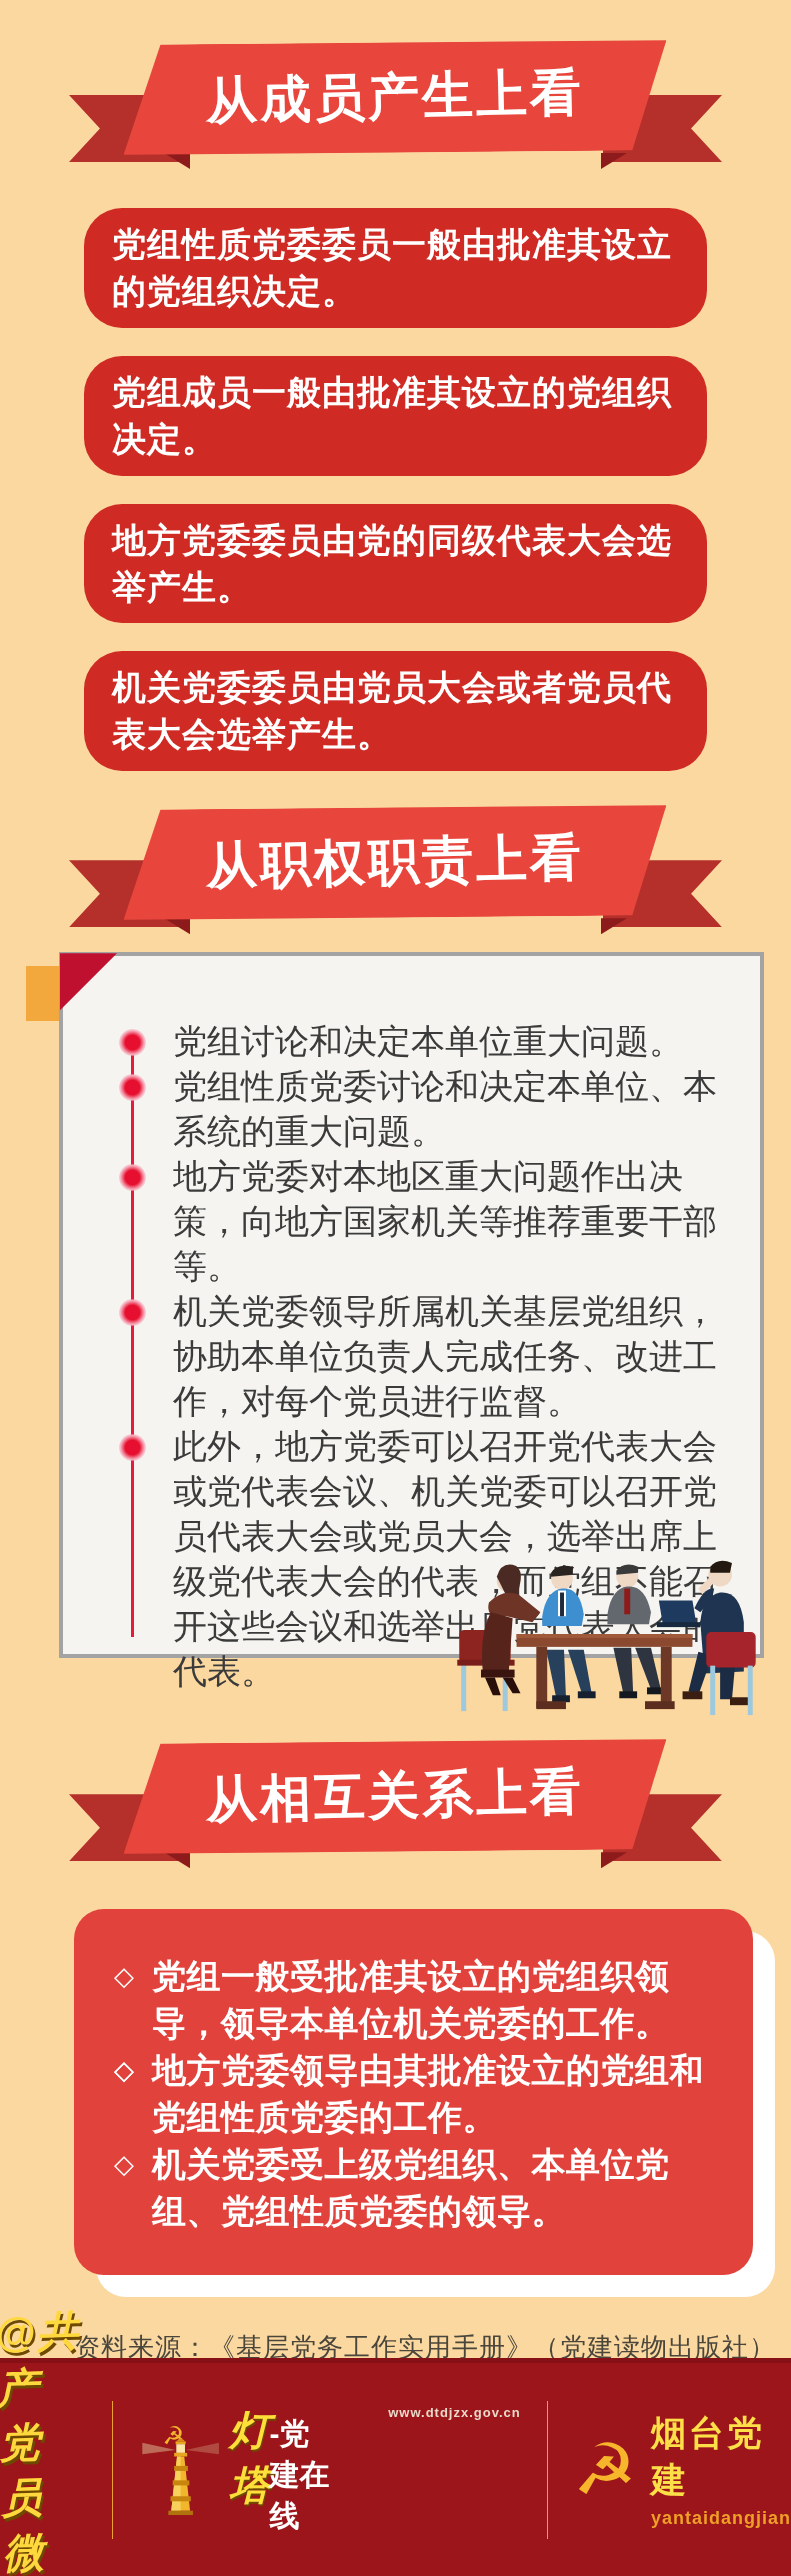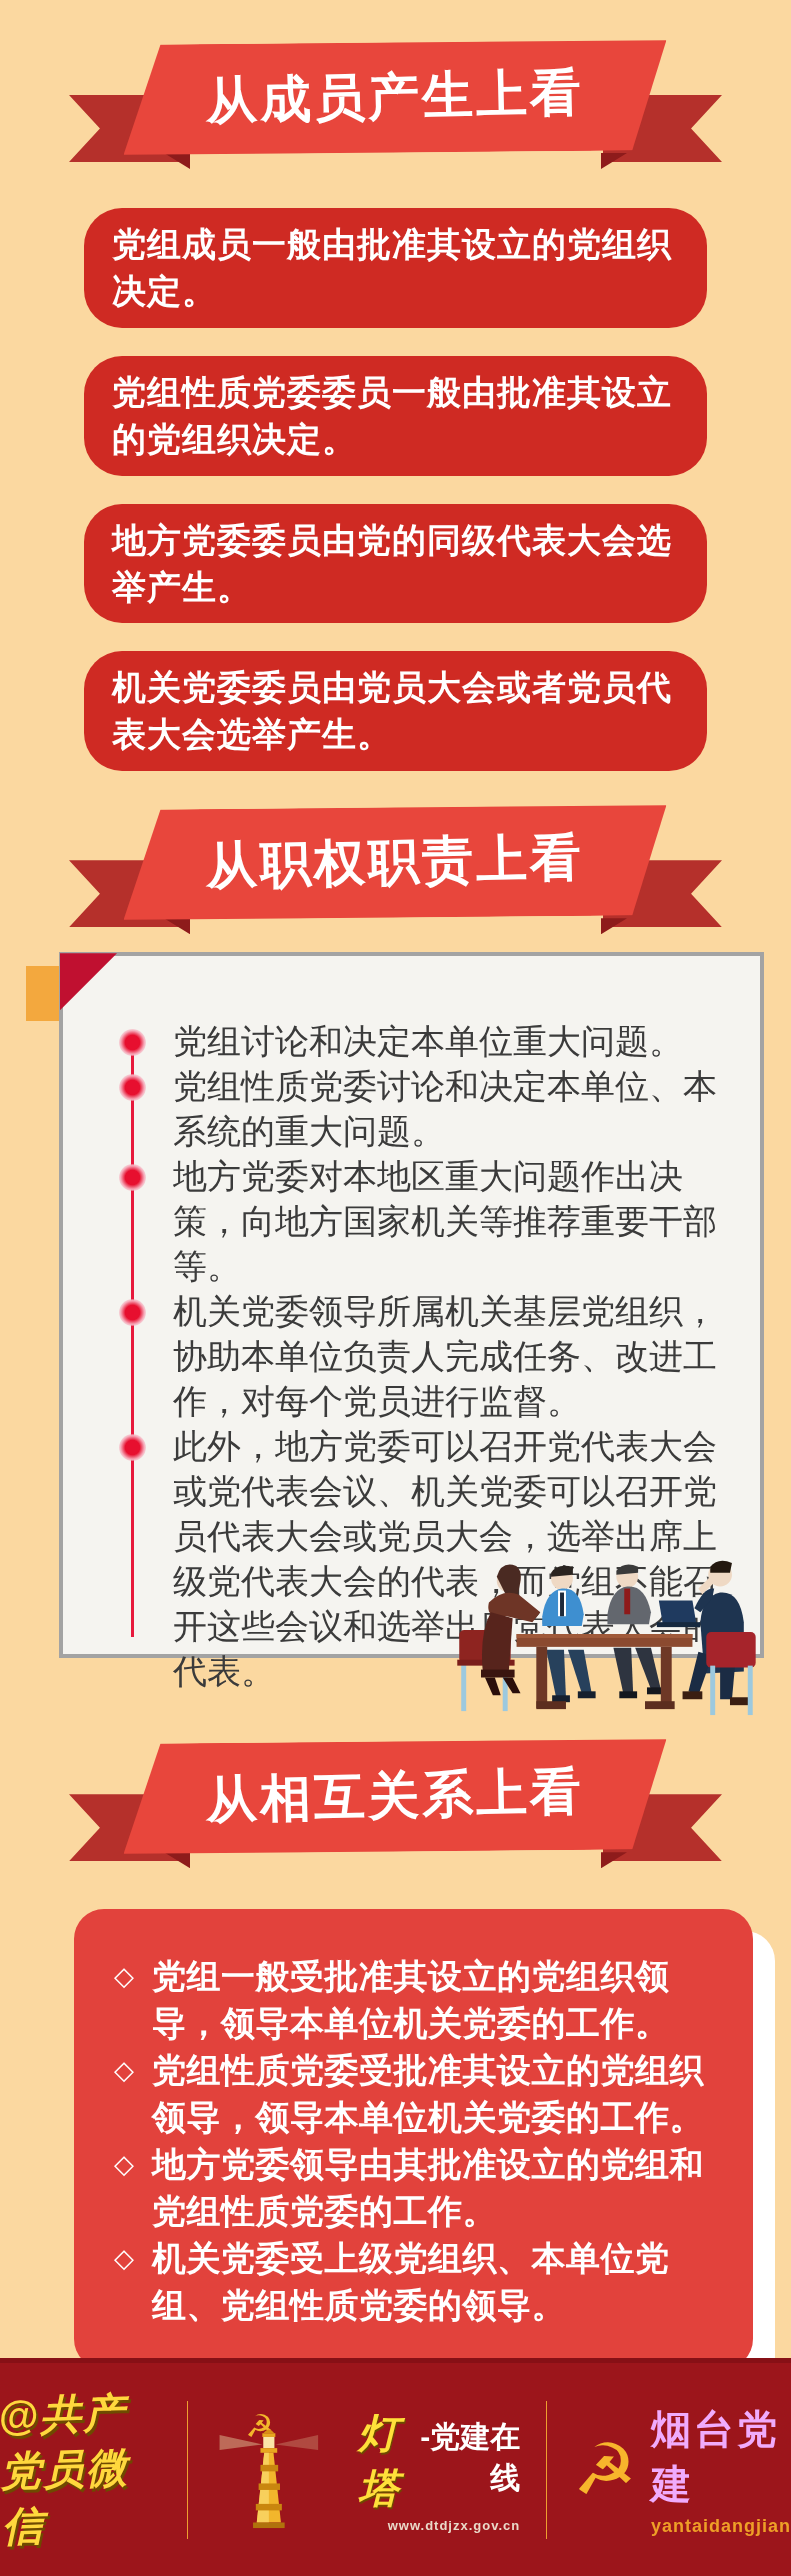--- a/index.html
+++ b/index.html
@@ -90,49 +90,49 @@
     position:absolute; left:0; bottom:0; width:791px; height:218px;
     background:#9C151B; border-top:5px solid #871016;
     display:flex; align-items:center; justify-content:center; gap:26px;
   }
   .wx-name {
     font-size:41px; font-weight:bold; font-style:italic; color:#FFD83D;
     text-shadow:2px 3px 0 #6E4A00; letter-spacing:2px; transform:rotate(-2deg);
   }
   .vdiv { width:2px; height:138px; background:#ED9F2F; }
   .lighthouse-group { display:flex; align-items:center; }
-  .lh-text { display:flex; flex-direction:column; margin-left:0;text-align:right; }
+  .lh-text { display:flex; flex-direction:row; margin-left:6px; }
   .lh-line1 { display:flex; align-items:baseline; }
   .lh-title { font-size:40px; font-weight:bold; font-style:italic; color:#FFE03A; text-shadow:1px 2px 0 #6E4A00; }
   .lh-suffix { font-size:30px; font-weight:bold; color:#FFFFFF; }
   .lh-url { font-size:13px; font-weight:bold; color:#EAD9C9; margin:2px 0 0 57px; letter-spacing:1px; }
   .right-group { display:flex; align-items:center; gap:14px; }
   .emblem { font-size:71px; color:#F7B52C; line-height:1; }
   .yt-col { display:flex; flex-direction:column; }
-  .yt-name { font-size:40px; font-weight:bold; color:#f0abfc; letter-spacing:3px; }
+  .yt-name { font-size:35px; font-weight:bold; color:#fde047; letter-spacing:3px; }
   .yt-pinyin { font-size:18px; font-weight:bold; color:#EE9F27; letter-spacing:1px; margin-top:4px; }
 </style>
 </head>
 <body>
 
 <div class="page">
 
   <div class="ribbon">
     <div class="tail tail-left"></div>
     <div class="tail tail-right"></div>
     <div class="fold fold-l"></div>
     <div class="fold fold-r"></div>
     <div class="band">
       <span>从成员产生上看</span>
     </div>
   </div>
 
   <div class="boxes">
+    <div class="pill">党组性质党委委员一般由批准其设立的党组织决定。</div>
     <div class="pill">党组成员一般由批准其设立的党组织决定。</div>
-    <div class="pill">党组性质党委委员一般由批准其设立的党组织决定。</div>
     <div class="pill">地方党委委员由党的同级代表大会选举产生。</div>
     <div class="pill">机关党委委员由党员大会或者党员代表大会选举产生。</div>
   </div>
 
   <div class="ribbon ribbon-2">
     <div class="tail tail-left"></div>
     <div class="tail tail-right"></div>
     <div class="fold fold-l"></div>
     <div class="fold fold-r"></div>
     <div class="band">
@@ -219,21 +219,21 @@
     <div class="fold fold-l"></div>
     <div class="fold fold-r"></div>
     <div class="band">
       <span>从相互关系上看</span>
     </div>
   </div>
 
   <div class="redcard">
     <ul>
       <li><span class="dmd">◇</span><span>党组一般受批准其设立的党组织领导，领导本单位机关党委的工作。</span></li>
-      <li><span class="dmd">◇</span><span>党组性质党委受批准其设立的党组织领导，领导本单位机关党委的工作。</span></li>
+      <li><span class="dmd">◇</span></li>
       <li><span class="dmd">◇</span><span>地方党委领导由其批准设立的党组和党组性质党委的工作。</span></li>
       <li><span class="dmd">◇</span><span>机关党委受上级党组织、本单位党组、党组性质党委的领导。</span></li>
     </ul>
   </div>
 
   <div class="source">资料来源：《基层党务工作实用手册》（党建读物出版社）</div>
 
 </div>
 
 <div class="footer">

